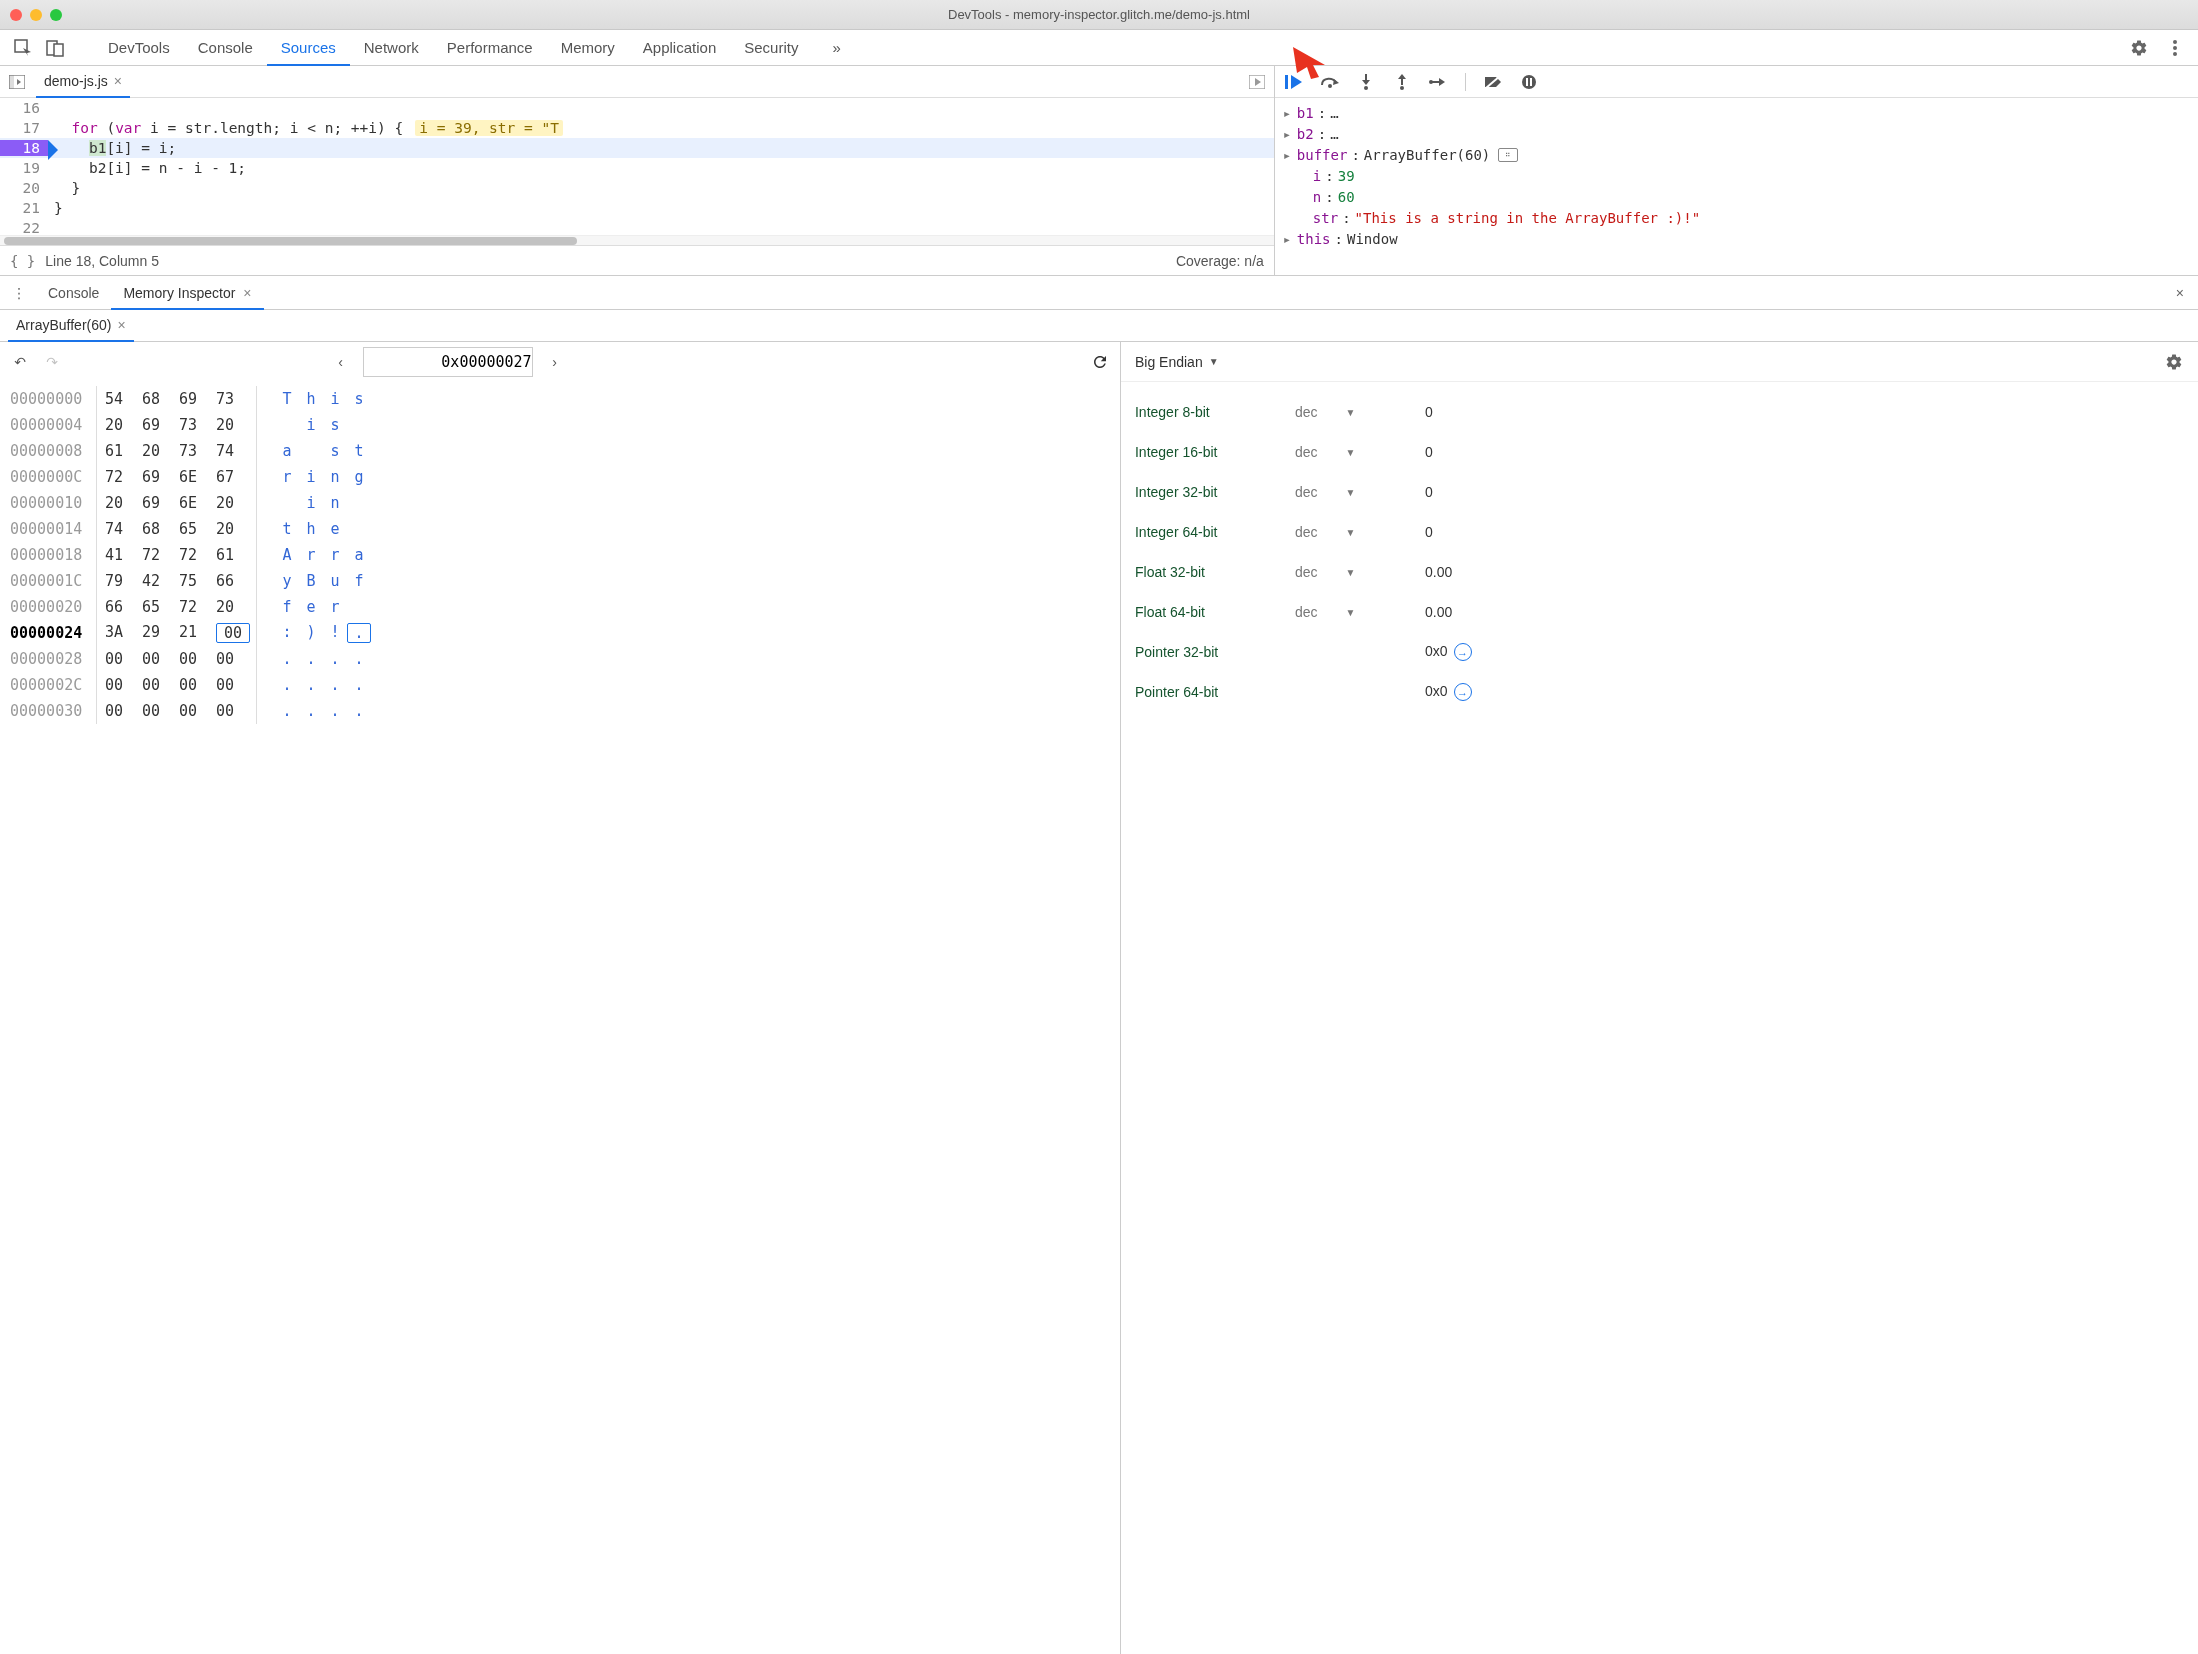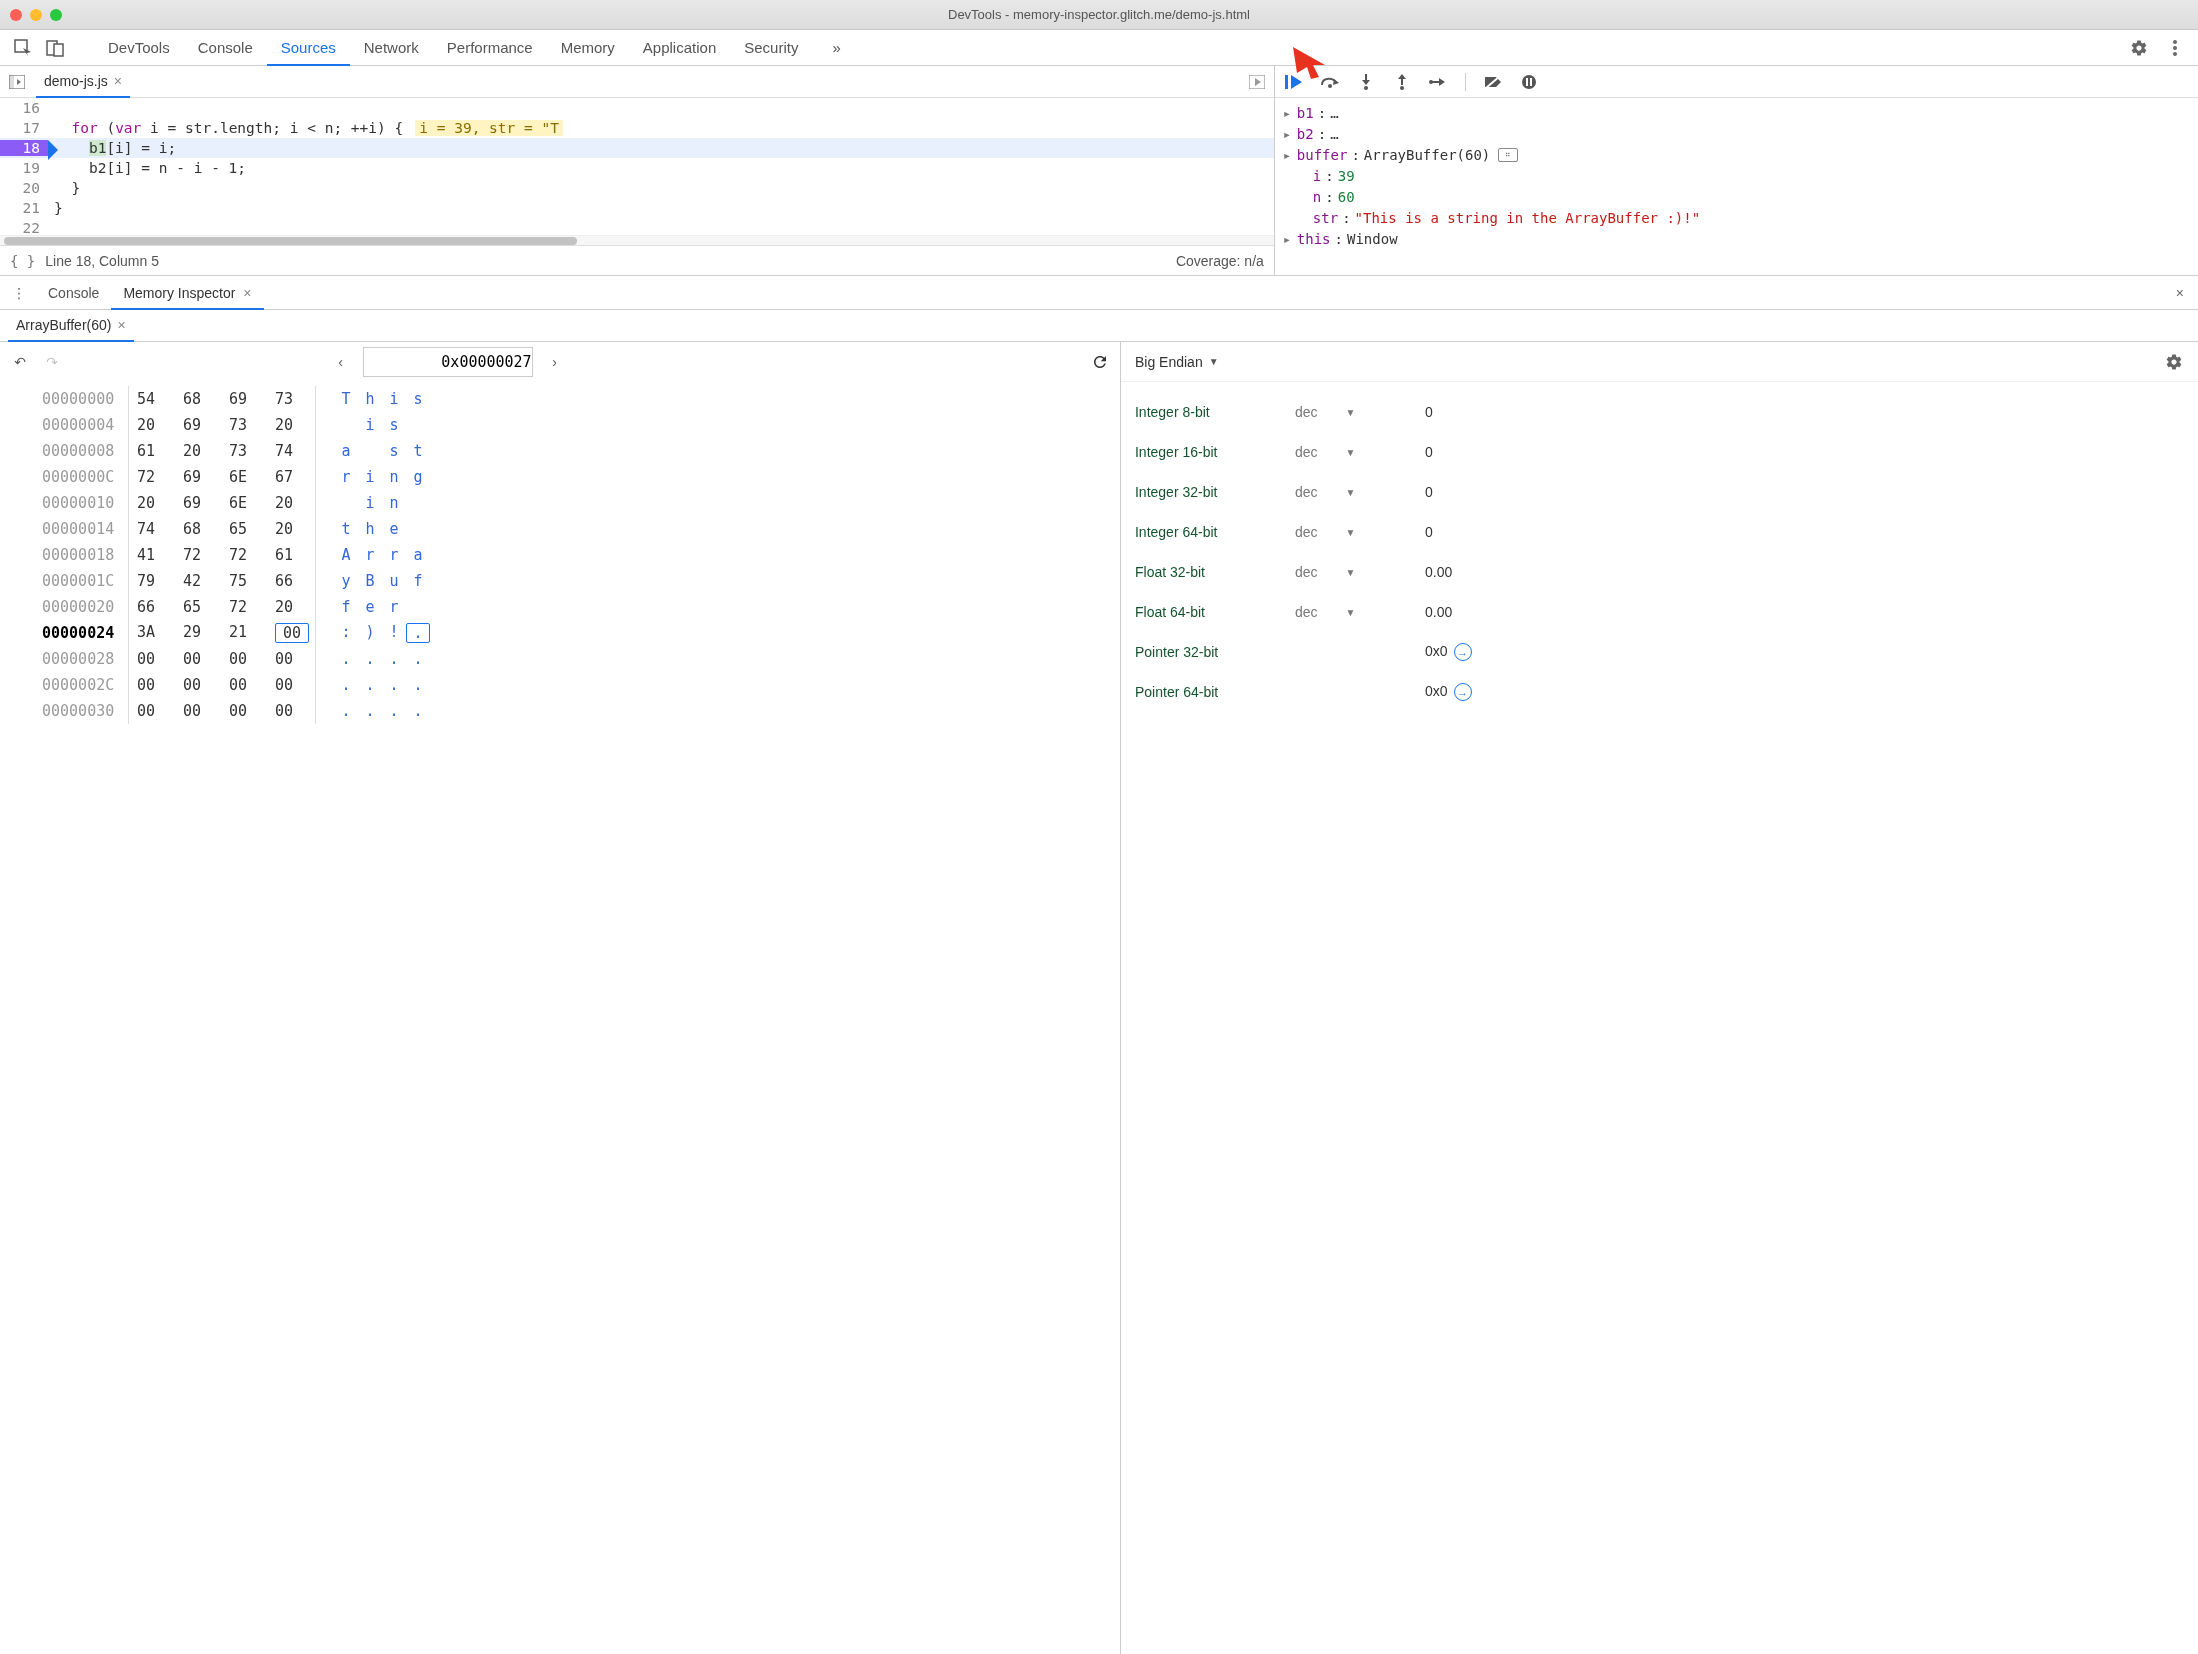--- a/index.html
+++ b/index.html
@@ -113,26 +113,26 @@
   .insparea { flex:1; display:flex; min-height:0;}
   .mempane { flex:0 0 51%; border-right:1px solid #ccc; display:flex; flex-direction:column; min-width:0;}
   .valpane { flex:1; display:flex; flex-direction:column;}
 
   .memnav { display:flex; align-items:center; height:40px; padding:0 10px; gap:12px;}
   .memnav .iconbtn { color:#555; }
   .memnav .navmid { margin:0 auto; display:flex; align-items:center; gap:12px;}
   .memnav input { border:1px solid #ccc; height:30px; width:170px; text-align:right; font-family: ui-monospace, Menlo, monospace; font-size:15px;}
   .memnav .iconbtn, .valhdr .iconbtn { width:20px;height:20px; display:flex;align-items:center;justify-content:center;}
 
-  .hexgrid { flex:1; overflow:auto; padding:4px 10px 10px 10px; font-family: ui-monospace, Menlo, monospace; font-size:15px;margin-left:32px;}
+  .hexgrid { flex:1; overflow:auto; padding:4px 10px 10px 10px; font-family: ui-monospace, Menlo, monospace; font-size:15px;}
   .hexrow { display:flex; align-items:center; height:26px; gap:0;}
   .addr { width:86px; color:#9a9a9a; }
   .addr.cur { color:#000; font-weight:600;}
   .vline { width:1px; align-self:stretch; background:#ddd; margin-right:8px;}
-  .bytes { display:flex; gap:12px;}
+  .bytes { display:flex; gap:3px;}
   .byte { width:34px; text-align:left;}
   .byte.cur { border:1.5px solid #1a73e8; border-radius:2px; padding:0 2px; width:34px; text-align:center;}
   .ascii { display:flex; gap:0; margin-left:10px;}
   .ach { width:24px; text-align:center; color:#3367d6;}
   .ach.cur { border:1.5px solid #1a73e8; border-radius:2px;}
 
   .valhdr { display:flex; align-items:center; height:40px; padding:0 14px; gap:8px; border-bottom:1px solid #eee;}
   .valhdr .sel { display:flex; align-items:center; gap:6px; color:#333;}
   .valhdr .sel .caret { font-size:10px; color:#555;}
   .valhdr .end { margin-left:auto; color:#666;}

